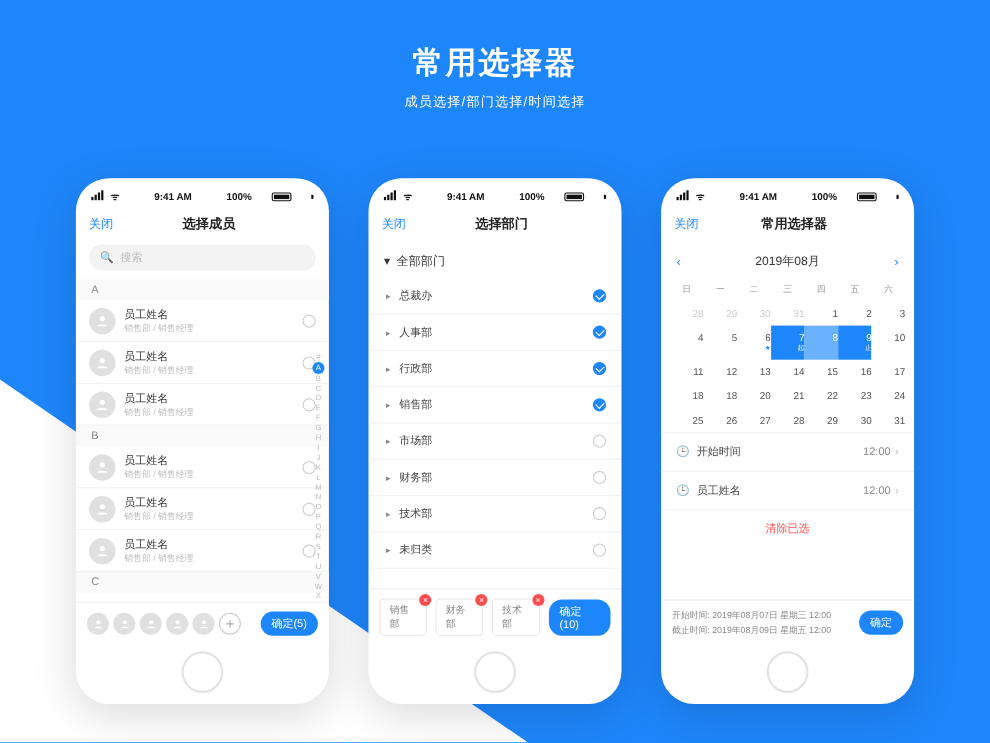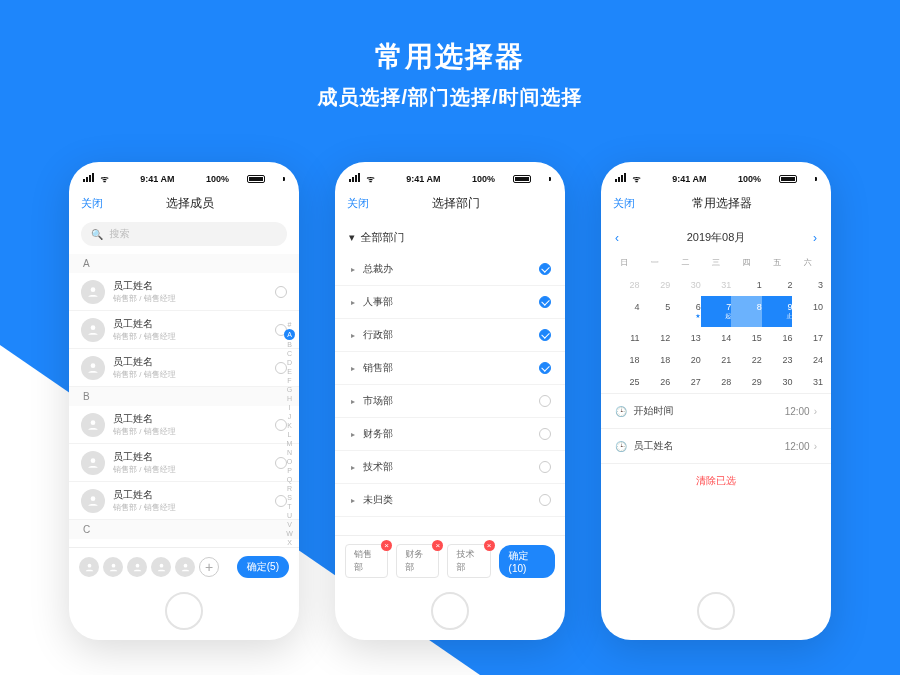--- a/index.html
+++ b/index.html
@@ -10,42 +10,42 @@
   position: relative; overflow: hidden;
 }
 .bg-angle {
   position: absolute; left: 0; bottom: 0;
   width: 0; height: 0;
   border-left: 480px solid #fff;
   border-top: 330px solid transparent;
 }
 .hero { text-align: center; color: #fff; padding-top: 38px; }
 .hero h1 { font-size: 28px; font-weight: 700; letter-spacing: 2px; }
-.hero p  { font-size: 20px; font-weight: 700; margin-top: 8px; letter-spacing: 1px; }
+.hero p  { font-size: 12px; font-weight: 400; margin-top: 8px; letter-spacing: 1px; }
 
 .phones { position: absolute; top: 162px; left: 0; right: 0; display: flex; justify-content: center; gap: 36px; }
 .phone {
   width: 230px; height: 478px; background: #fff;
   border-radius: 30px; box-shadow: 0 10px 40px rgba(0,0,0,.15);
   display: flex; flex-direction: column; overflow: hidden; position: relative;
 }
 .home-btn {
   width: 38px; height: 38px; border: 2px solid #e3e3e3; border-radius: 50%;
   margin: 6px auto 10px;
 }
 .status-bar {
   display: flex; justify-content: space-between; align-items: center;
   padding: 10px 14px 6px; font-size: 9px; font-weight: 600; color: #111;
 }
 .nav-bar {
   display: flex; align-items: center; justify-content: space-between;
   padding: 4px 12px 10px;
 }
 .nav-close { color: #1E86FB; font-size: 11px; }
-.nav-title { font-size: 12px; font-weight: 400; color: #222; margin-left: 16px; }
+.nav-title { font-size: 12px; font-weight: 700; color: #222; margin-left: 16px; }
 .nav-spacer { width: 26px; }
 .screen { flex: 1; overflow: hidden; display: flex; flex-direction: column; position: relative; }
 
 
 .search-box {
   margin: 0 12px 8px; height: 24px; background: #f3f3f3; border-radius: 12px;
   display: flex; align-items: center; padding: 0 10px; color: #bbb; font-size: 10px;
 }
 .section-head { padding: 4px 14px; font-size: 10px; color: #888; background: #fafafa; }
 .member-row {
@@ -508,16 +508,23 @@
         <span style="margin-left:4px;color:#bbb">›</span>
       </div>
       <div class="time-row">
         <span class="clock">🕒</span>
         <span>员工姓名</span>
         <span class="val">12:00</span>
         <span style="margin-left:4px;color:#bbb">›</span>
       </div>
       <div class="clear-link">清除已选</div>
     </div>
+    <div class="summary-bar">
+      <div class="lines">
+        <div><span>开始时间:</span> <span>2019年08月07日 星期三 12:00</span></div>
+        <div><span>截止时间:</span> <span>2019年08月09日 星期五 12:00</span></div>
+      </div>
+      <span class="confirm-pill">确定</span>
+    </div>
     <div class="home-btn"></div>
   </div>
 
 </div>
 
 </body></html>

